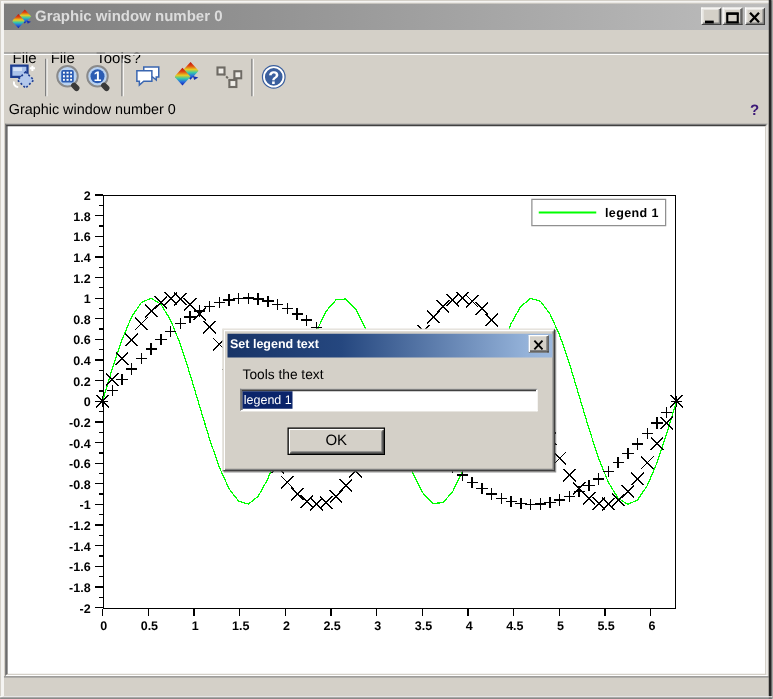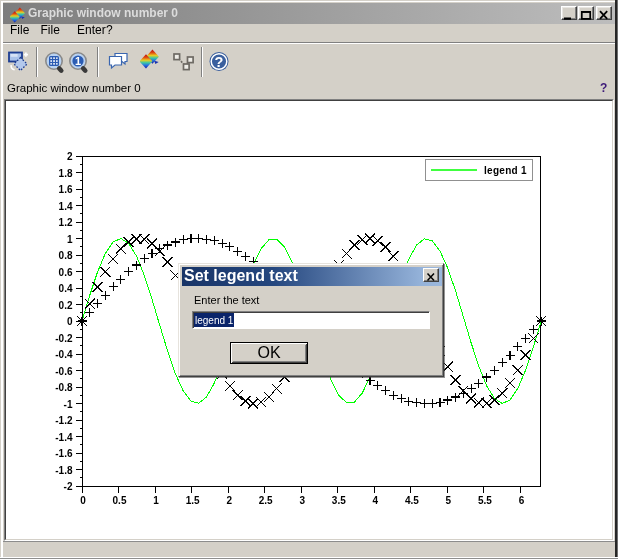--- a/index.html
+++ b/index.html
@@ -6,38 +6,38 @@
 body{width:618px;height:559px;position:relative;background:#d4d0c8;font-family:"Liberation Sans",sans-serif;overflow:hidden}
 .abs{position:absolute}
 
 .b1{inset:0;border:1px solid;border-color:#d4d0c8 #404040 #404040 #d4d0c8;pointer-events:none;z-index:50}
 .b2{inset:1px;border:1px solid;border-color:#fff #868686 #868686 #fff;pointer-events:none;z-index:50}
 
 .titlebar{left:3px;top:3px;width:612px;height:21px;background:linear-gradient(to right,#7d7d7d,#bdbdbd);color:#dcdcdc;font-weight:bold;font-size:12px;line-height:21px}
 .titlebar .txt{position:absolute;left:25px;top:0}
 .wbtn{position:absolute;top:6px;width:16px;height:14px;box-sizing:border-box;background:#d4d0c8;border:1px solid;border-color:#fff #404040 #404040 #fff;box-shadow:inset -1px -1px 0 #808080,inset 1px 1px 0 #e8e6e2}
 
-.menubar{left:3px;top:20px;width:612px;height:20px;font-size:12px;color:#000}
+.menubar{left:3px;top:36px;width:612px;height:20px;font-size:12px;color:#000}
 .menubar span{position:absolute;top:3px}
 .hr1{left:3px;top:42px;width:612px;height:0;border-top:1px solid #808080;border-bottom:1px solid #fff}
 .vsep{top:47px;height:30px;width:0;border-left:1px solid #808080;border-right:1px solid #fff}
 .infobar{left:7px;top:82px;font-size:11.5px;color:#000}
 .qmark{left:600px;top:81px;font-size:12px;font-weight:bold;color:#3d1a78}
 
 .canvas{left:4px;top:99px;width:610px;height:442px;border:1px solid;border-color:#808080 #fff #fff #808080;box-sizing:border-box}
 .canvas-in{position:absolute;inset:0;background:#fff;border:1px solid;border-color:#404040 #d4d0c8 #d4d0c8 #404040}
 
 .dialog{left:178px;top:263px;width:266px;height:114px;box-sizing:border-box;background:#d4d0c8;border:1px solid;border-color:#e6e3dd #404040 #404040 #e6e3dd;box-shadow:inset 1px 1px 0 #fff,inset -1px -1px 0 #808080,1px 1px 0 rgba(60,60,60,0.55);z-index:20}
-.dtitle{position:absolute;left:3px;top:3px;width:260px;height:19px;background:linear-gradient(to right,#183467 0%,#25477f 35%,#94b2d9 92%,#9cb8dd 100%);color:#fff;font-weight:bold;font-size:16px;line-height:20px}
+.dtitle{position:absolute;left:3px;top:3px;width:260px;height:19px;background:linear-gradient(to right,#183467 0%,#25477f 35%,#94b2d9 92%,#9cb8dd 100%);color:#fff;font-weight:bold;font-size:10px;line-height:20px}
 .dtitle .txt{position:absolute;left:2px;top:-1px}
 .dclose{position:absolute;right:4px;top:4px;width:16px;height:14px;box-sizing:border-box;background:#d4d0c8;border:1px solid;border-color:#fff #404040 #404040 #fff;box-shadow:inset -1px -1px 0 #808080}
 .dlabel{position:absolute;left:15px;top:30px;font-size:11px}
 .dinput{position:absolute;left:13px;top:47px;width:236px;height:16px;background:#fff;border:1px solid;border-color:#808080 #fff #fff #808080;box-shadow:inset 1px 1px 0 #404040;font-size:10px;line-height:16px}
 .dinput .sel{position:absolute;left:1px;top:1px;background:#0a246a;color:#fff;padding:0 1px;height:14px;line-height:15px}
-.btn{position:absolute;top:78px;width:78px;height:22px;box-sizing:border-box;background:#d4d0c8;font-size:16px;text-align:center;line-height:19px}
+.btn{position:absolute;top:78px;width:78px;height:22px;box-sizing:border-box;background:#d4d0c8;font-size:12px;text-align:center;line-height:19px}
 .btn.def{border:1px solid #000;box-shadow:inset 1px 1px 0 #fff,inset -1px -1px 0 #404040,inset 2px 2px 0 #d4d0c8,inset -2px -2px 0 #808080}
 .btn.norm{border:1px solid;border-color:#fff #404040 #404040 #fff;box-shadow:inset -1px -1px 0 #808080,inset 1px 1px 0 #d4d0c8}
 svg text{font-family:"Liberation Sans",sans-serif}
 .statusbar{left:3px;top:541px;width:612px;height:16px;background:#d4d0c8;border-top:1px solid #8c8c8c}
 .bstrip1{left:0;top:557px;width:618px;height:1px;background:#fff;z-index:60}
 .bstrip2{left:0;top:558px;width:618px;height:1px;background:#8e8e8e;z-index:60}
 .lstrip{left:2px;top:2px;width:1px;height:555px;background:#fff}
 .rstrip1{left:615px;top:0;width:2px;height:559px;background:#262626;z-index:55}
 .rstrip2{left:617px;top:0;width:1px;height:559px;background:#6e6e6e;z-index:55}
 </style>
@@ -69,21 +69,21 @@
 <div class="abs wbtn" style="left:577.5px"><svg width="14" height="12" viewBox="0 0 14 12">
       <path d="M2.8 2.9h8.4v7h-8.4z" fill="none" stroke="#000" stroke-width="1.7"></path>
       <rect x="2.2" y="2" width="9.6" height="1.8" fill="#000"></rect>
     </svg></div>
 <div class="abs wbtn" style="left:595.5px"><svg width="14" height="12" viewBox="0 0 14 12">
       <path d="M3 2.2l7.2 7.6M10.2 2.2l-7.2 7.6" stroke="#000" stroke-width="1.8"></path>
     </svg></div>
 <div class="abs menubar">
   <span style="left:7px">File</span>
     <span style="left:37.5px">File</span>
-    <span style="left:74px">Enter</span>
+    <span style="left:74px">Tools</span>
     <span style="left:103px">?</span>
 </div>
 <div class="abs hr1"></div>
 <svg class="abs" style="left:7px;top:49px" width="24" height="25" viewBox="0 0 24 25">
   <rect x="2" y="3.5" width="13" height="9" fill="#aac2ea" stroke="#1d3d91" stroke-width="1.8"></rect>
   <rect x="3.6" y="5" width="7" height="2.8" fill="#d6e2f6"></rect>
   <polygon points="13.5,8.5 20,15 13.5,21.5 7,15" fill="#b3c8ec" stroke="#1d3d91" stroke-width="1.3" stroke-dasharray="1.6 1.6"></polygon>
   <path d="M16.8 5.6h4.2m-2.1-2.1v4.2" stroke="#fff" stroke-width="1.6" fill="none"></path>
   <path d="M4.2 16.2c-.5 2.6 1 4.3 3.4 4.5" stroke="#fff" stroke-width="1.6" fill="none"></path>
 </svg>
@@ -191,18 +191,18 @@
     <line x1="431" y1="170" x2="477" y2="170" stroke="#00ff00" stroke-width="1.5"></line>
     <text x="484" y="173.5" font-family="Liberation Sans, sans-serif" font-size="10" font-weight="bold" letter-spacing="0.3">legend 1</text>
   </svg>
 <div class="abs dialog">
   <div class="dtitle">
       <span class="txt">Set legend text</span>
     </div>
   <div class="dclose"><svg width="14" height="12" viewBox="0 0 14 12">
         <path d="M3.5 2.5l6.5 7M10 2.5l-6.5 7" stroke="#000" stroke-width="1.5"></path>
       </svg></div>
-  <div class="dlabel">Enter the text</div>
+  <div class="dlabel">Tools the text</div>
   <div class="dinput">
       <span class="sel">legend 1</span>
     </div>
   <div class="btn def" style="left:51px">OK</div>
 </div>
 
 </body></html>

